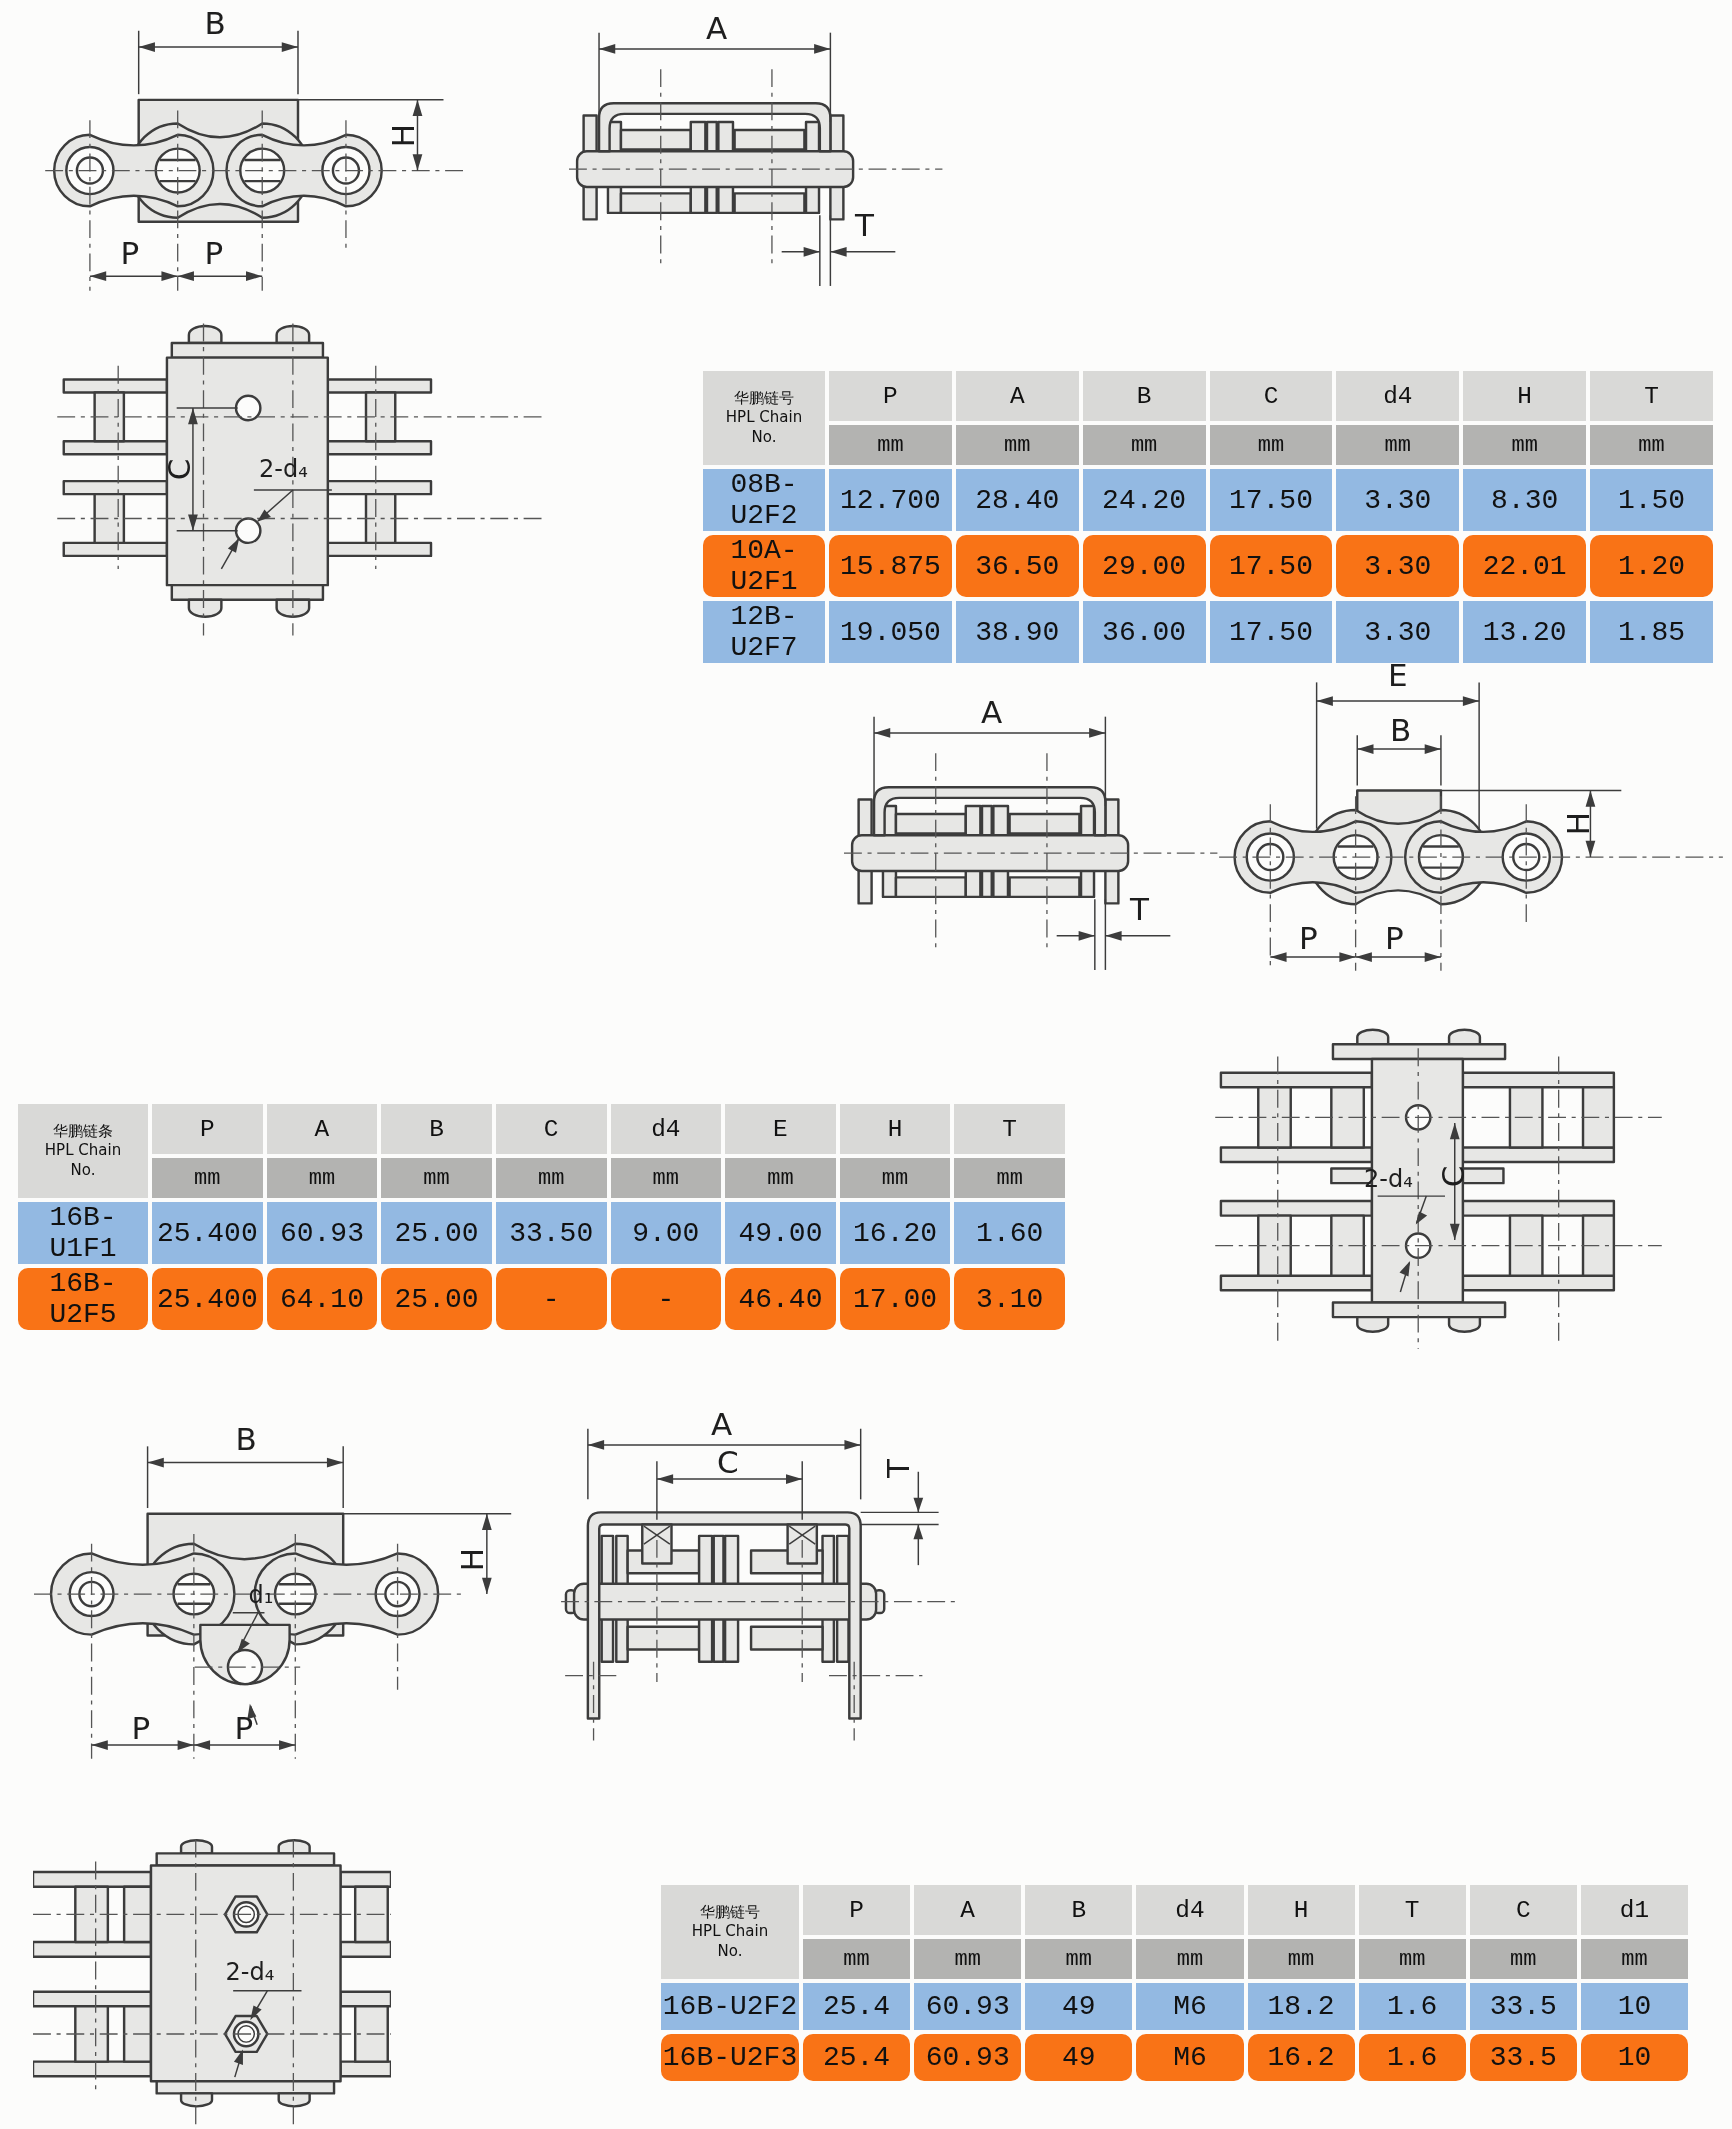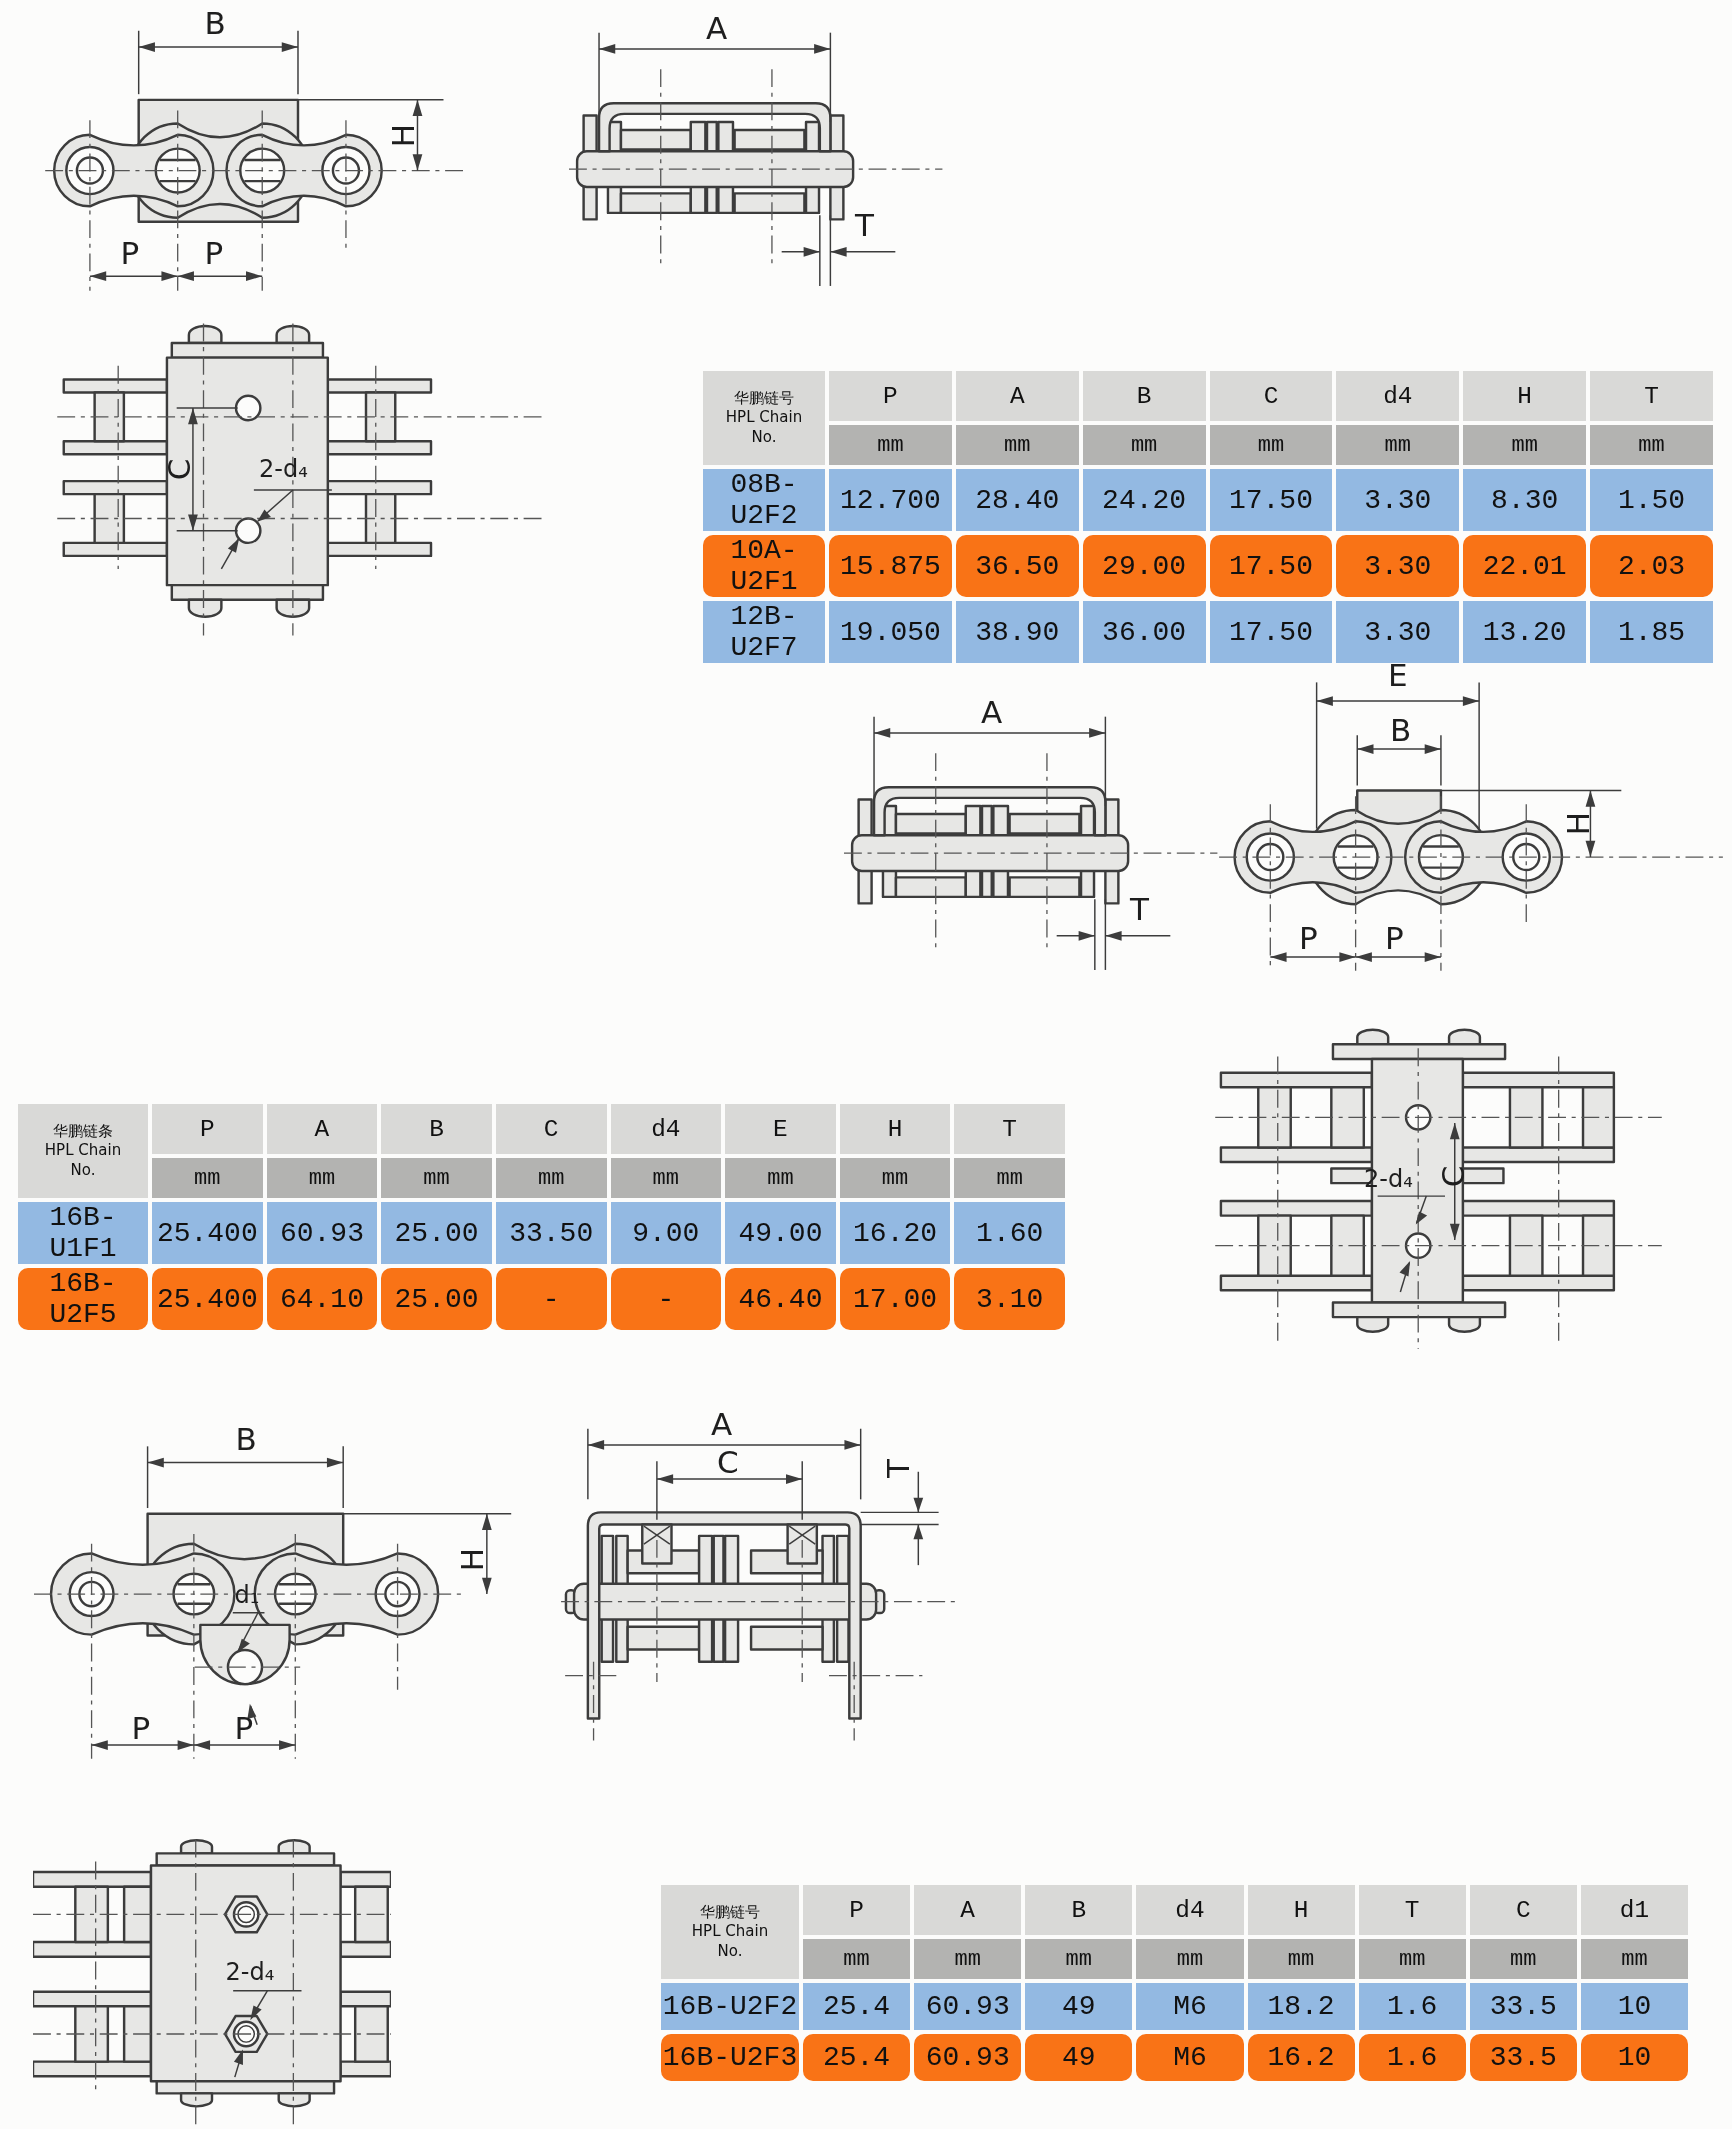--- a/index.html
+++ b/index.html
@@ -228,21 +228,21 @@
           <td class="val">1.50</td>
         </tr>
         <tr class="alt">
           <td class="rowname">10A-U2F1</td>
           <td class="val">15.875</td>
           <td class="val">36.50</td>
           <td class="val">29.00</td>
           <td class="val">17.50</td>
           <td class="val">3.30</td>
           <td class="val">22.01</td>
-          <td class="val">2.03</td>
+          <td class="val">1.20</td>
         </tr>
         <tr class="hl">
           <td class="rowname">12B-U2F7</td>
           <td class="val">19.050</td>
           <td class="val">38.90</td>
           <td class="val">36.00</td>
           <td class="val">17.50</td>
           <td class="val">3.30</td>
           <td class="val">13.20</td>
           <td class="val">1.85</td>
@@ -502,21 +502,21 @@
         <line class="tn" x1="83" y1="398" x2="209" y2="398"></line>
         <polygon class="ar" points="83,398 103,392 103,404"></polygon>
           <polygon class="ar" points="209,398 189,392 189,404"></polygon>
         <line class="tn" x1="209" y1="398" x2="334" y2="398"></line>
         <polygon class="ar" points="209,398 229,392 229,404"></polygon>
           <polygon class="ar" points="334,398 314,392 314,404"></polygon>
       </g>
     </svg>
     <span class="dlabel" style="left:211px;top:1.6px">B</span>
     <span class="dlabel rot" style="left:437px;top:122px">H</span>
-    <span class="dlabel sm" style="left:210px;top:161px">d₁</span>
+    <span class="dlabel sm" style="left:224px;top:161px">d₁</span>
     <span class="dlabel" style="left:107px;top:291px">P</span>
     <span class="dlabel" style="left:210px;top:291px">P</span>
   </div>
 
   <div class="dr" style="left:561px;top:1406px;width:398px;height:341px">
     <svg width="398" height="341" viewBox="0 0 490 420">
       <g>
         <rect class="f" x="50" y="160" width="14" height="155"></rect>
           <rect class="f" x="68" y="160" width="14" height="155"></rect>
         <rect class="f" x="322" y="160" width="14" height="155"></rect>

